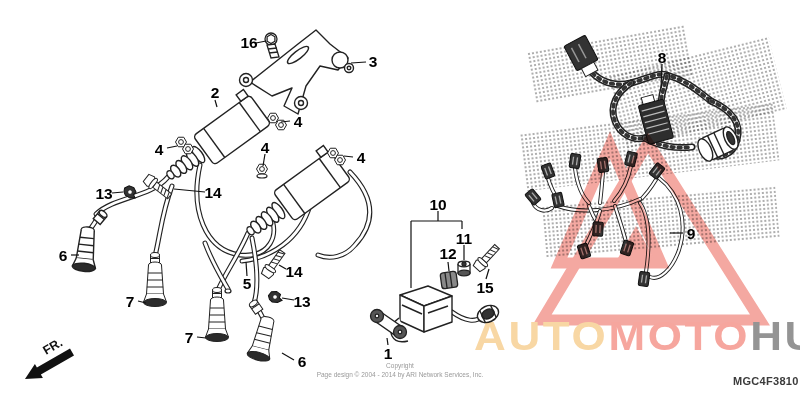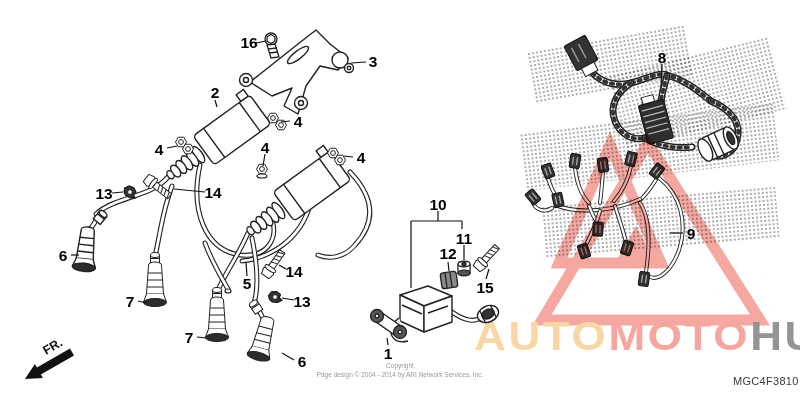--- a/index.html
+++ b/index.html
@@ -17,21 +17,21 @@
   
   .watermark-layer{position:absolute;inset:0;mix-blend-mode:multiply;pointer-events:none;}
   .brand{position:absolute;left:474px;top:316px;font-size:40px;font-weight:bold;
          letter-spacing:2.4px;line-height:1;transform:scaleX(1.1);transform-origin:left top;
          white-space:nowrap;}
   .brand-auto{color:#f8d7a4;}
   .brand-moto{color:#f6a69e;}
   .brand-hub{color:#949494;}
   .copyright{position:absolute;left:287px;top:362px;width:226px;text-align:center;
              font-size:6.5px;color:#999;line-height:1.35;}
-  .code{position:absolute;left:733px;top:375px;font-size:11px;font-weight:normal;
+  .code{position:absolute;left:733px;top:375px;font-size:11px;font-weight:bold;
         color:#3b3b3b;letter-spacing:.3px;}
   .callout{font-size:15.5px;font-weight:bold;fill:#000;}
   .leader{stroke:#111;stroke-width:1.2;fill:none;}
   .tube{stroke:#222;stroke-width:5;fill:none;stroke-linecap:round;}
   .tube.thin{stroke-width:4;}
   .tube.fat{stroke-width:7;}
 </style>
 </head>
 <body>
 

